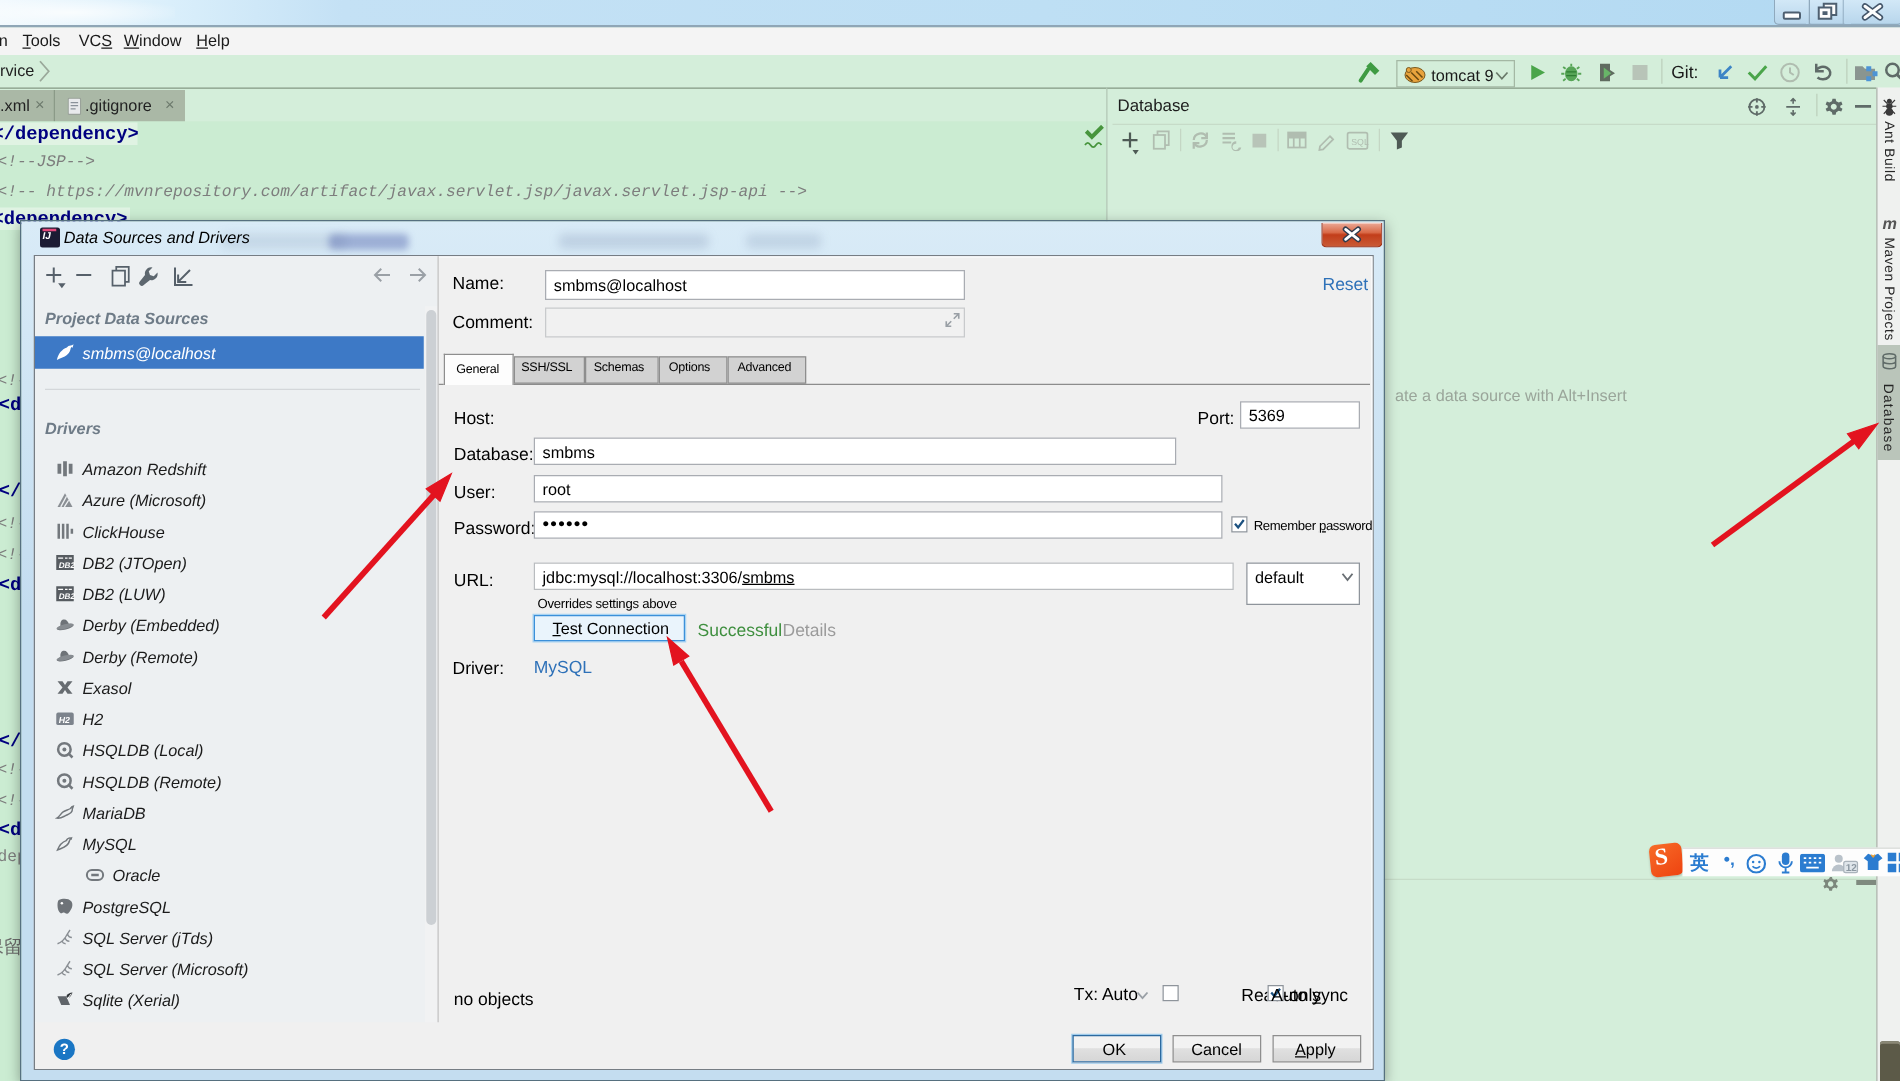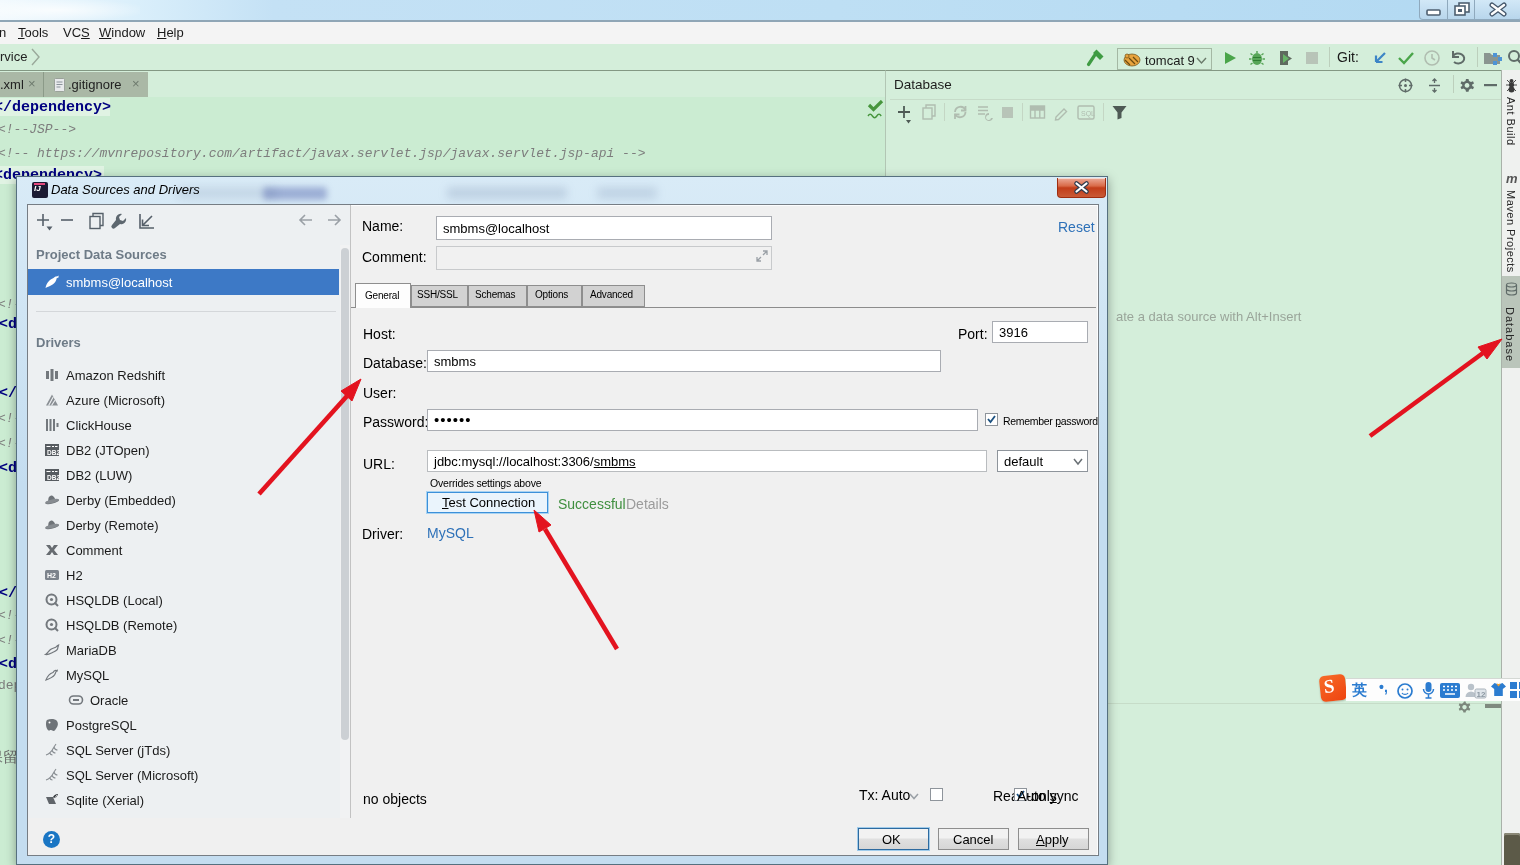--- a/index.html
+++ b/index.html
@@ -25,21 +25,21 @@
 #dbpanel{left:885px;top:70px;width:616px;height:795px;background:#d4eeda;border-top:1px solid #839883;border-left:1px solid #b2c6b4;box-sizing:border-box;}
 #dbhead{position:absolute;left:4px;top:0;width:612px;height:28px;border-bottom:1px solid #c6dbc8;}
 #dbtool{position:absolute;left:4px;top:29px;width:612px;height:27px;}
 
 #stripe{left:1501px;top:70px;width:19px;height:795px;background:#eff1ef;border-left:1px solid #a9b2a9;box-sizing:border-box;}
 .vtext{writing-mode:vertical-rl;font-size:11px;color:#262626;letter-spacing:0.5px;}
 
 #dlg{left:16px;top:176px;width:1092px;height:689px;background:linear-gradient(#d9ebf7,#c4ddf0 45%);border:1px solid #56707f;box-sizing:border-box;box-shadow:0 3px 10px rgba(0,0,0,0.35);}
 #dlgtitle{position:absolute;left:0;top:0;width:100%;height:27px;font-size:13px;color:#000;font-style:italic;}
 #dlgcontent{position:absolute;left:10px;top:27px;width:1070px;height:650px;background:#f0f0f0;border:1px solid #767d84;outline:1px solid #fcfdfe;outline-offset:-2px;}
-#leftpanel{position:absolute;left:0px;top:0px;width:322px;height:613px;background:#edf0f2;}
+#leftpanel{position:absolute;left:0px;top:0px;width:322px;height:613px;background:#edf0f2;font-style:italic;}
 #lpsep{position:absolute;left:322px;top:0;width:1px;height:613px;background:#c2c2c2;}
 #bottombar{position:absolute;left:0;top:613px;width:1068px;height:37px;background:#f0f0f0;}
 .lhead{color:#6e7b87;font-weight:bold;font-size:13px;position:absolute;}
 .drow{position:absolute;left:0;width:310px;height:25px;font-size:13px;color:#1b1b1b;}
 .drow .dic{position:absolute;left:16px;top:4px;width:16px;height:16px;}
 .drow .dtx{position:absolute;left:38px;top:5px;}
 .fld{position:absolute;background:#fff;border:1px solid #a9acb2;box-sizing:border-box;font-size:13px;color:#000;}
 .fld > span{position:absolute;left:6px;top:2px;white-space:nowrap;}
 .lbl{position:absolute;font-size:14px;color:#000;white-space:nowrap;}
 .tabb{position:absolute;top:80px;height:22px;background:#d2d2d2;border:1px solid #8e8e8e;box-sizing:border-box;font-size:10px;color:#000;letter-spacing:-0.2px;}
@@ -453,21 +453,21 @@
                 <ellipse cx="8" cy="9.6" rx="7" ry="2.1" fill="#6e7378"></ellipse>
                 <ellipse cx="8" cy="9.2" rx="7" ry="1.8" fill="#878c91"></ellipse>
               </g>
             </svg>
             <span class="dtx">Derby (Remote)</span>
           </div>
         <div class="drow" style="top:333px;">
             <svg class="dic" width="16" height="16">
               <path d="M2 3 L6 3 L8 6 L10 3 L14 3 L10 8 L14 13 L10 13 L8 10 L6 13 L2 13 L6 8 Z" fill="#676c71"></path>
             </svg>
-            <span class="dtx">Comment</span>
+            <span class="dtx">Exasol</span>
           </div>
         <div class="drow" style="top:358px;">
             <svg class="dic" width="16" height="16">
               <rect x="1" y="3" width="14" height="10" rx="1.5" fill="#7c838c"></rect>
               <text x="3" y="11" font-size="7" font-weight="bold" fill="#fff" font-family="Liberation Sans">H2</text>
             </svg>
             <span class="dtx">H2</span>
           </div>
         <div class="drow" style="top:383px;">
             <svg class="dic" width="16" height="16">
@@ -574,42 +574,45 @@
       <div class="tabb" style="left:176px;width:55px;">
           <span style="position:absolute;left:7px;top:3px;">Options</span>
         </div>
       <div class="tabb" style="left:231px;width:63px;">
           <span style="position:absolute;left:7px;top:3px;">Advanced</span>
         </div>
       <div style="position:absolute;left:0px;top:102px;width:745px;height:1px;background:#8c8c8c;z-index:1;"></div>
       <span class="lbl" style="left:12px;top:121px;">Host:</span>
       <span class="lbl" style="left:607px;top:121px;">Port:</span>
       <div class="fld" style="left:641px;top:116px;width:96px;height:22px;">
-          <span style="top:3px;">3916</span>
+          <span style="top:3px;">5369</span>
         </div>
       <span class="lbl" style="left:12px;top:150px;">Database:</span>
       <div class="fld" style="left:76px;top:145px;width:514px;height:22px;">
           <span style="top:3px;">smbms</span>
         </div>
       <span class="lbl" style="left:12px;top:180px;">User:</span>
+      <div class="fld" style="left:76px;top:175px;width:551px;height:22px;">
+          <span style="top:3px;">root</span>
+        </div>
       <span class="lbl" style="left:12px;top:209px;">Password:</span>
       <div class="fld" style="left:76px;top:204px;width:551px;height:22px;">
           <span style="top:1px;font-size:15px;letter-spacing:1px;">••••••</span>
         </div>
       <div class="cb" style="left:634px;top:208px;">
           <svg width="11" height="11">
             <path d="M2 5 L4.5 8 L9 2" stroke="#1c5180" stroke-width="1.8" fill="none"></path>
           </svg>
         </div>
       <span class="lbl" style="left:652px;top:210px;font-size:10.5px;letter-spacing:-0.3px;">Remember <span class="u">p</span>assword</span>
       <span class="lbl" style="left:12px;top:251px;">URL:</span>
       <div class="fld" style="left:76px;top:245px;width:560px;height:22px;border-color:#b9bcbf;">
           <span style="top:3px;">jdbc:mysql://localhost:3306/<span class="u">smbms</span></span>
         </div>
-      <div class="fld" style="left:646px;top:245px;width:91px;height:22px;border-color:#8e949b;">
+      <div class="fld" style="left:646px;top:245px;width:91px;height:34px;border-color:#8e949b;">
           <span style="top:3px;">default</span>
         <svg style="position:absolute;right:4px;top:7px;" width="10" height="8">
             <path d="M1 1 L5 6 L9 1" stroke="#6a7075" stroke-width="1.5" fill="none"></path>
           </svg>
       </div>
       <span class="lbl" style="left:79px;top:272px;font-size:10.5px;letter-spacing:-0.2px;">Overrides settings above</span>
       <div class="btn" style="left:76px;top:287px;width:121px;height:21px;background:#eaf4fc;border:1px solid #3c90d9;box-shadow:0 0 0 1px #a8d3f2;">
           <span style="position:absolute;left:14px;top:2px;"><span class="u">T</span>est Connection</span>
         </div>
       <span class="lbl" style="left:207px;top:291px;color:#3f8f3f;">Successful</span>

